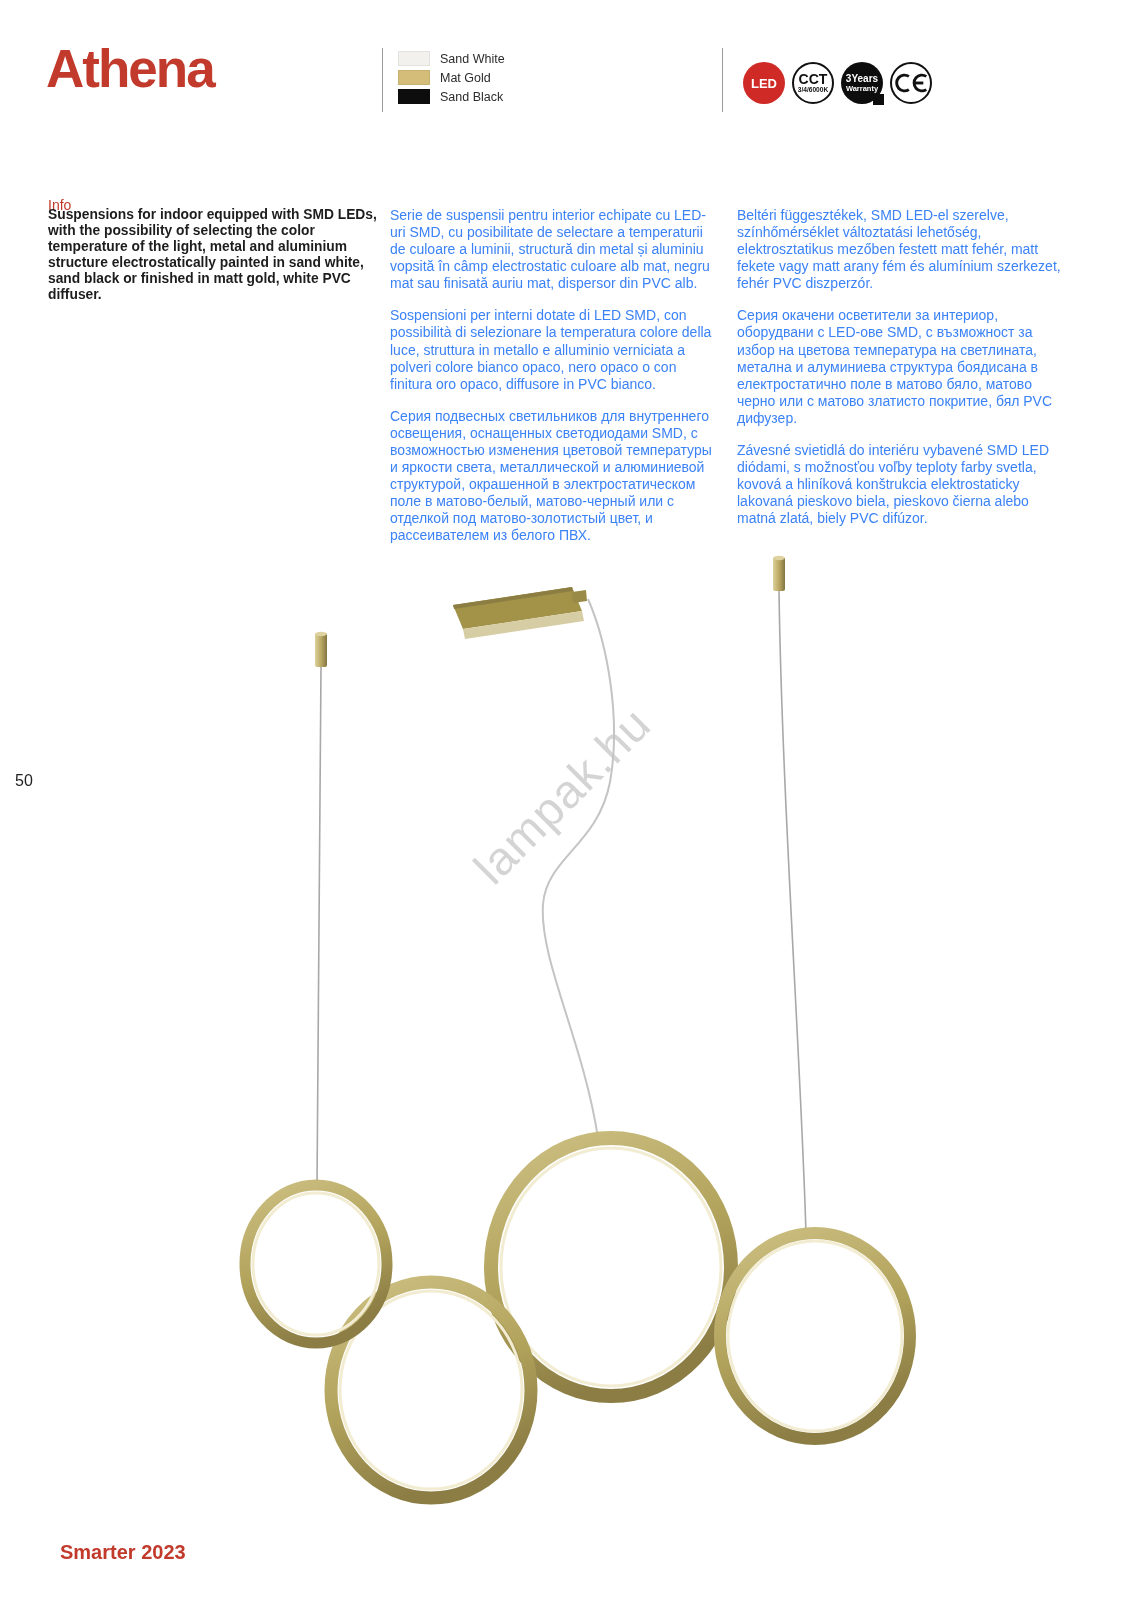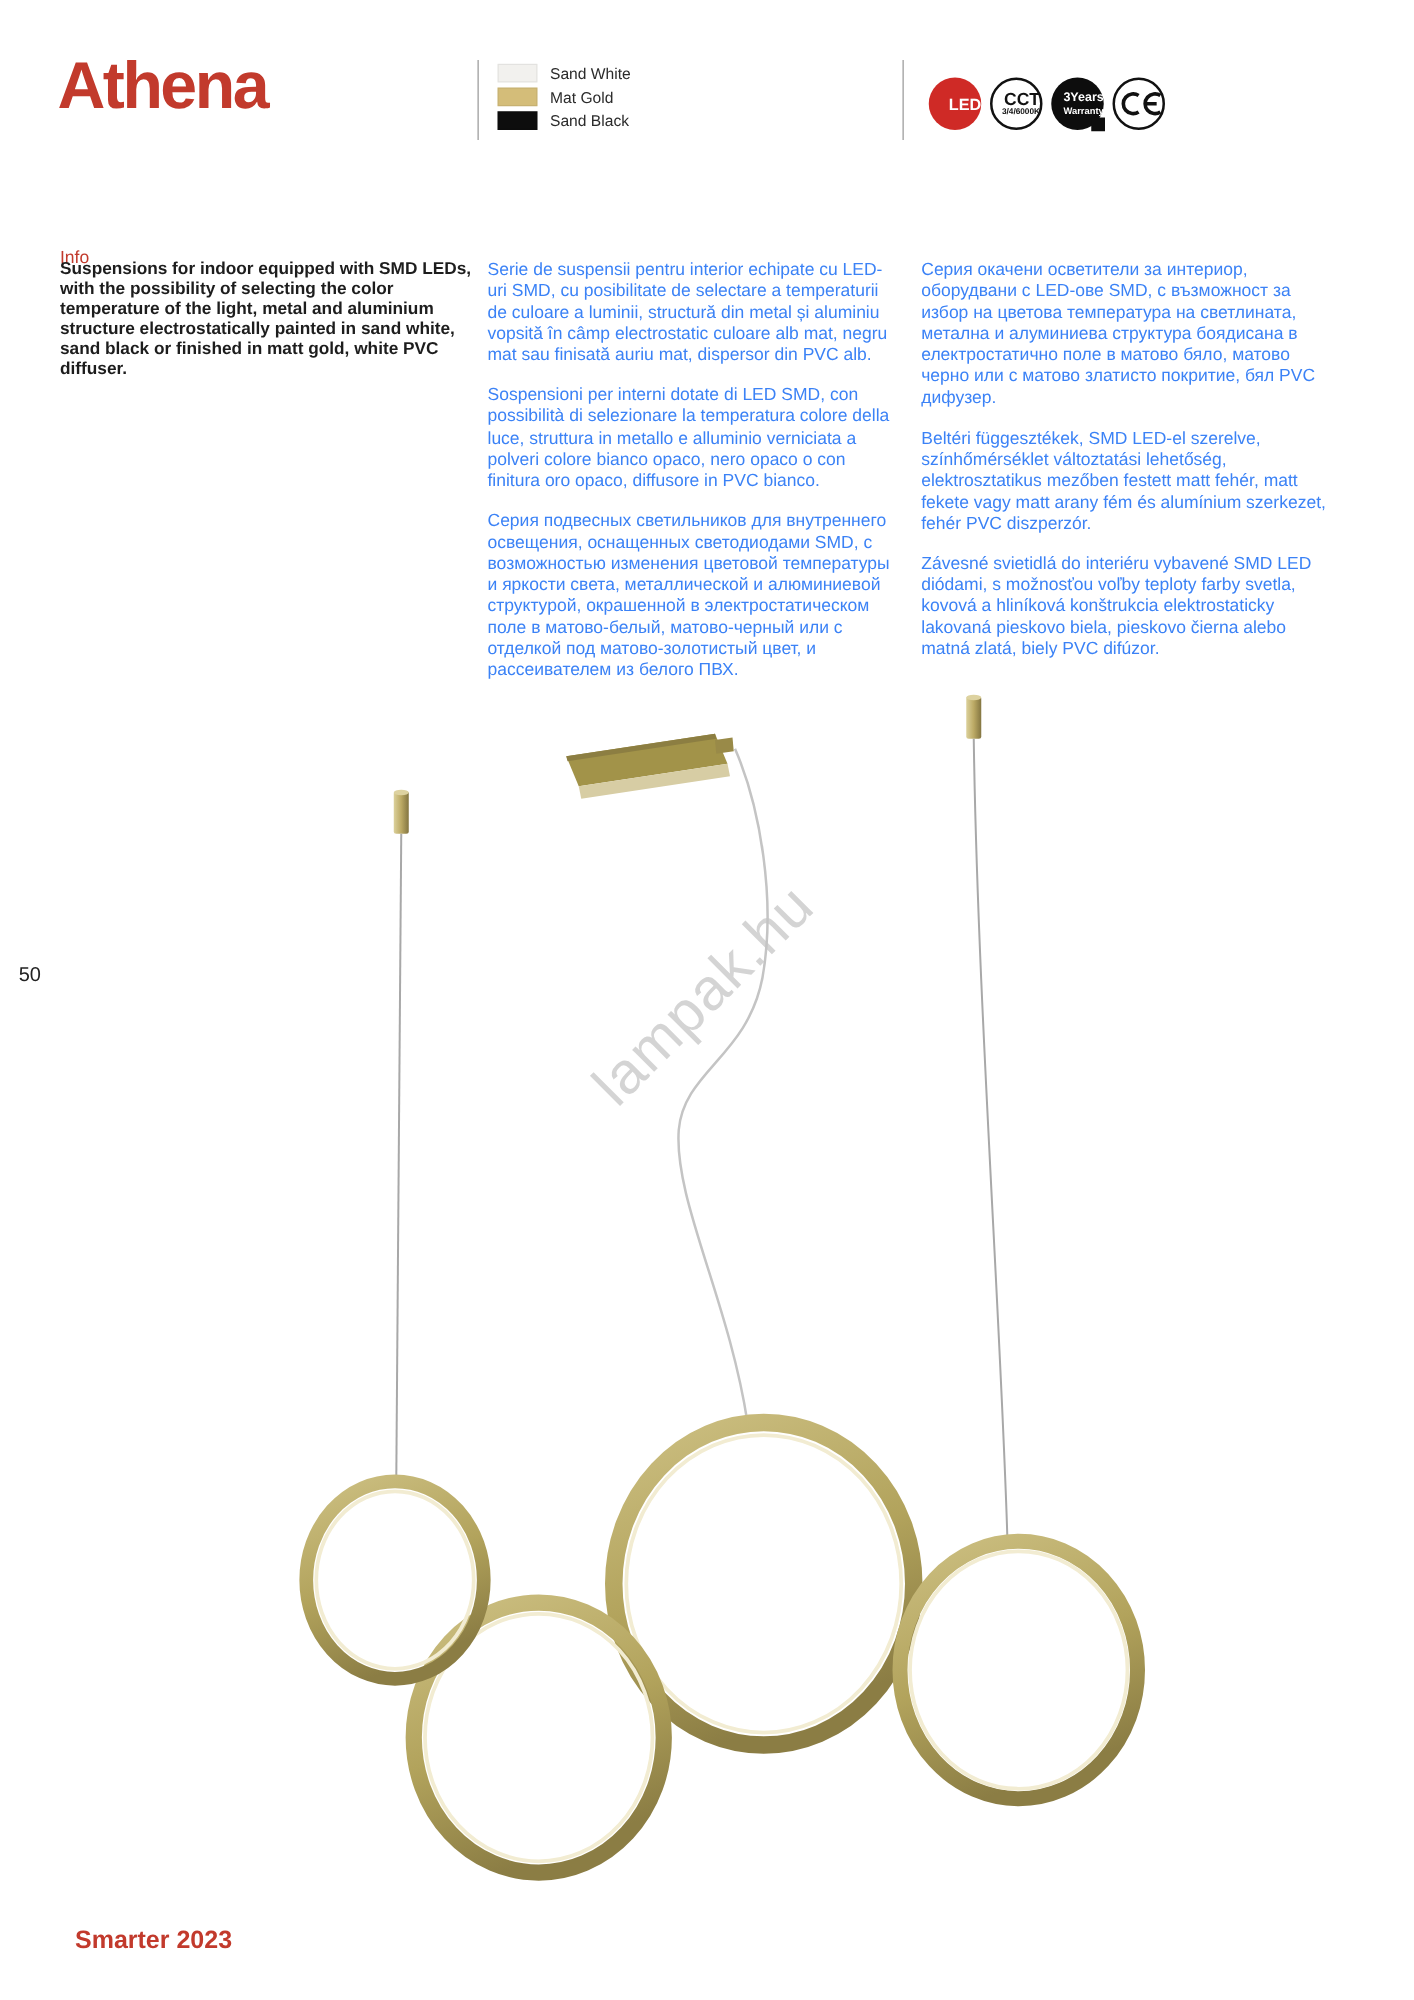--- a/index.html
+++ b/index.html
@@ -15,21 +15,21 @@
   .vline{position:absolute;top:48px;width:1px;height:64px;background:#9a9a9a;}
   .vline.v1{left:382px;}
   .vline.v2{left:722px;}
   .finishes{position:absolute;left:398px;top:52px;}
   .finish-row{display:flex;align-items:center;height:13px;margin-bottom:6px;}
   .swatch{width:30px;height:13px;margin-right:10px;border:1px solid rgba(0,0,0,0.06);}
   .finish-label{font-size:12.5px;color:#2b2b2b;white-space:nowrap;}
   .badges{position:absolute;left:743px;top:62px;height:44px;display:flex;gap:7px;}
   .badge{
     position:relative;width:42px;height:42px;border-radius:50%;
-    display:flex;flex-direction:column;align-items:flex-end;justify-content:center;
+    display:flex;flex-direction:column;align-items:center;justify-content:center;
     box-sizing:border-box;text-align:center;line-height:1;
   }
   .badge.led{background:#cf2a26;color:#fff;font-weight:bold;font-size:13px;}
   .badge.cct{background:#fff;border:2.5px solid #111;color:#111;}
   .badge.cct .l1{font-size:14px;font-weight:bold;}
   .badge.cct .l2{font-size:6.6px;font-weight:bold;margin-top:1px;}
   .badge.warranty{background:#0d0d0d;color:#fff;}
   .badge.warranty .l1{font-size:10px;font-weight:bold;}
   .badge.warranty .l2{font-size:7.5px;font-weight:bold;margin-top:1px;}
   .badge.warranty .tail{
@@ -107,22 +107,22 @@
     <p>Suspensions for indoor equipped with SMD LEDs, with the possibility of selecting the color temperature of the light, metal and aluminium structure electrostatically painted in sand white, sand black or finished in matt gold, white PVC diffuser.</p>
   </div>
 
   <div class="col c2">
     <p>Serie de suspensii pentru interior echipate cu LED-uri SMD, cu posibilitate de selectare a temperaturii de culoare a luminii, structură din metal și aluminiu vopsită în câmp electrostatic culoare alb mat, negru mat sau finisată auriu mat, dispersor din PVC alb.</p>
     <p>Sospensioni per interni dotate di LED SMD, con possibilità di selezionare la temperatura colore della luce, struttura in metallo e alluminio verniciata a polveri colore bianco opaco, nero opaco o con finitura oro opaco, diffusore in PVC bianco.</p>
     <p>Серия подвесных светильников для внутреннего освещения, оснащенных светодиодами SMD, с возможностью изменения цветовой температуры и яркости света, металлической и алюминиевой структурой, окрашенной в электростатическом поле в матово-белый, матово-черный или с отделкой под матово-золотистый цвет, и рассеивателем из белого ПВХ.</p>
   </div>
 
   <div class="col c3">
+    <p>Beltéri függesztékek, SMD LED-el szerelve, színhőmérséklet változtatási lehetőség, elektrosztatikus mezőben festett matt fehér, matt fekete vagy matt arany fém és alumínium szerkezet, fehér PVC diszperzór.</p>
     <p>Серия окачени осветители за интериор, оборудвани с LED-ове SMD, с възможност за избор на цветова температура на светлината, метална и алуминиева структура боядисана в електростатично поле в матово бяло, матово черно или с матово златисто покритие, бял PVC дифузер.</p>
-    <p>Beltéri függesztékek, SMD LED-el szerelve, színhőmérséklet változtatási lehetőség, elektrosztatikus mezőben festett matt fehér, matt fekete vagy matt arany fém és alumínium szerkezet, fehér PVC diszperzór.</p>
     <p>Závesné svietidlá do interiéru vybavené SMD LED diódami, s možnosťou voľby teploty farby svetla, kovová a hliníková konštrukcia elektrostaticky lakovaná pieskovo biela, pieskovo čierna alebo matná zlatá, biely PVC difúzor.</p>
   </div>
 
   <div class="page-number">50</div>
 
   <div class="watermark">lampak.hu</div>
 
   <svg class="lamp-svg" width="1131" height="1600" viewBox="0 0 1131 1600">
     <defs>
       <linearGradient id="goldRing" x1="0" y1="0" x2="0.35" y2="1">

